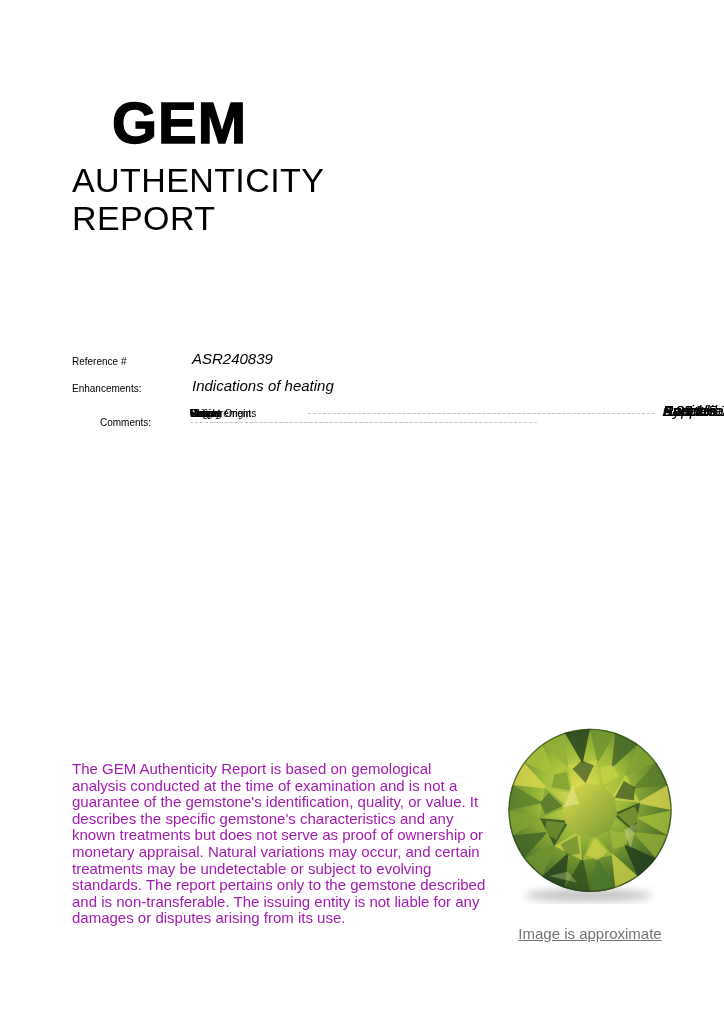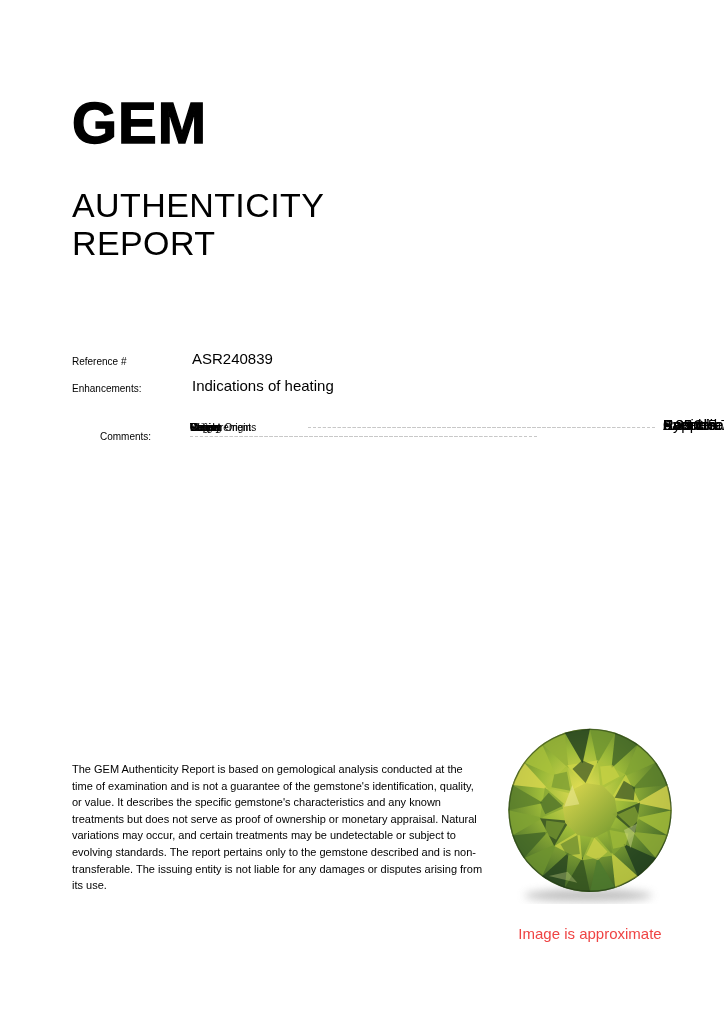--- a/index.html
+++ b/index.html
@@ -17,62 +17,64 @@
     background:#ffffff;
     overflow:hidden;
   }
   
   .header{position:absolute;left:72px;top:94px;}
   .gem-title{
     font-size:58px;
     font-weight:bold;
     line-height:1.0;
     letter-spacing:1px;
+    margin-left:40px;
     -webkit-text-stroke:1.4px #000;
   }
   .subtitle{
-    margin-top:34px;
+    margin-top:9px;
     font-size:34px;
     line-height:38px;
     font-weight:400;
     letter-spacing:0.4px;
   }
   
   .fields{position:absolute;left:72px;top:342px;width:588px;}
   .frow{position:relative;height:27.7px;}
-  .frow.comments{margin-top:20px;}
+  .frow.comments{margin-top:6px;}
   .flabel{
     position:absolute;left:0;bottom:3px;
     font-size:10px;white-space:nowrap;
   }
   .frow.comments .flabel{left:28px;}
   .leader{
     position:absolute;left:118px;width:347px;bottom:8px;
     border-bottom:1px dashed #c8c8c8;
     height:0;
   }
   .fvalue{
     position:absolute;left:473px;bottom:3px;
-    font-size:15px;white-space:nowrap;
+    font-size:15px;white-space:nowrap;font-style:italic;
   }
   .fvalue.inline{left:120px;}
   
   .disclaimer{
     position:absolute;left:72px;top:761px;width:414px;
-    font-size:11px;line-height:16.6px;color:#000000;
+    font-size:15px;line-height:16.6px;color:#a21caf;
     text-align:left;
   }
   
   .gem-figure{position:absolute;left:504px;top:727px;width:172px;text-align:center;}
   .gem-figure svg{display:block;width:172px;height:177px;}
   .gem-caption{
     margin-top:21px;
     font-size:15px;
-    color:#ef4444;
+    color:#737373;
     white-space:nowrap;
+    text-decoration:underline;
   }
 </style>
 </head>
 <body>
 
 <div class="page">
 
   <div class="header">
     <div class="gem-title">GEM</div>
     <div class="subtitle">

